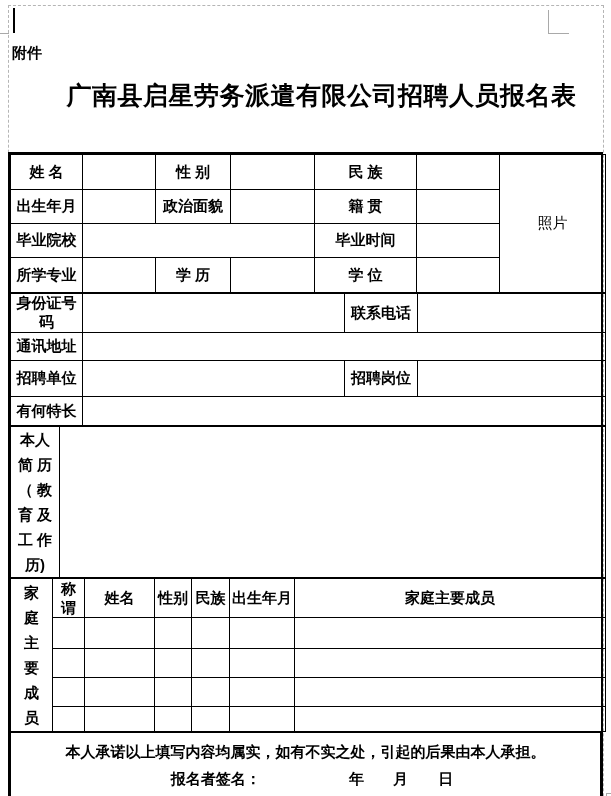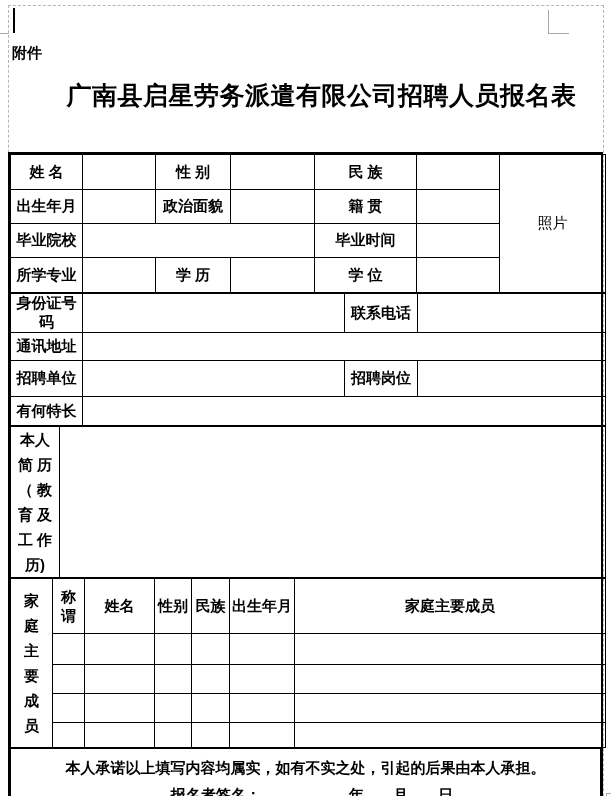--- a/index.html
+++ b/index.html
@@ -36,21 +36,21 @@
     border:1px solid #000;padding:0 2px;text-align:center;vertical-align:middle;
     font-size:15px;overflow:hidden;
   }
   td.lbl{font-weight:bold;}
   td.left{text-align:left;}
   .h35{height:35px}.h34{height:34px}.h29{height:29px}.h28{height:28px}
   .h36{height:36px}.h158{height:112px}.h40{height:22px}.h31{height:31px}
   .h25{height:25px}.h55{height:65px}
   .resume-line{display:block;line-height:25px;font-weight:bold;white-space:nowrap;}
   .vlabel{width:16px;margin:0 auto;word-break:break-all;line-height:25px;font-weight:bold;}
-  .wrap-narrow{width:18px;margin:8px auto;word-break:break-all;line-height:19px;font-weight:bold;}
+  .wrap-narrow{width:18px;margin:0 auto;word-break:break-all;line-height:19px;font-weight:bold;}
   .promise-cell{padding:7px 6px 4px 6px;}
   .promise-line1{font-weight:bold;font-size:15px;line-height:18px;}
   .promise-line2{font-weight:bold;font-size:15px;line-height:18px;margin-top:9px;padding-left:13px;}
   .promise-line2 .yr{margin-left:84px;}
   .promise-line2 .mo{margin-left:25px;}
   .promise-line2 .dy{margin-left:26px;}
 </style>
 </head>
 <body>
 

